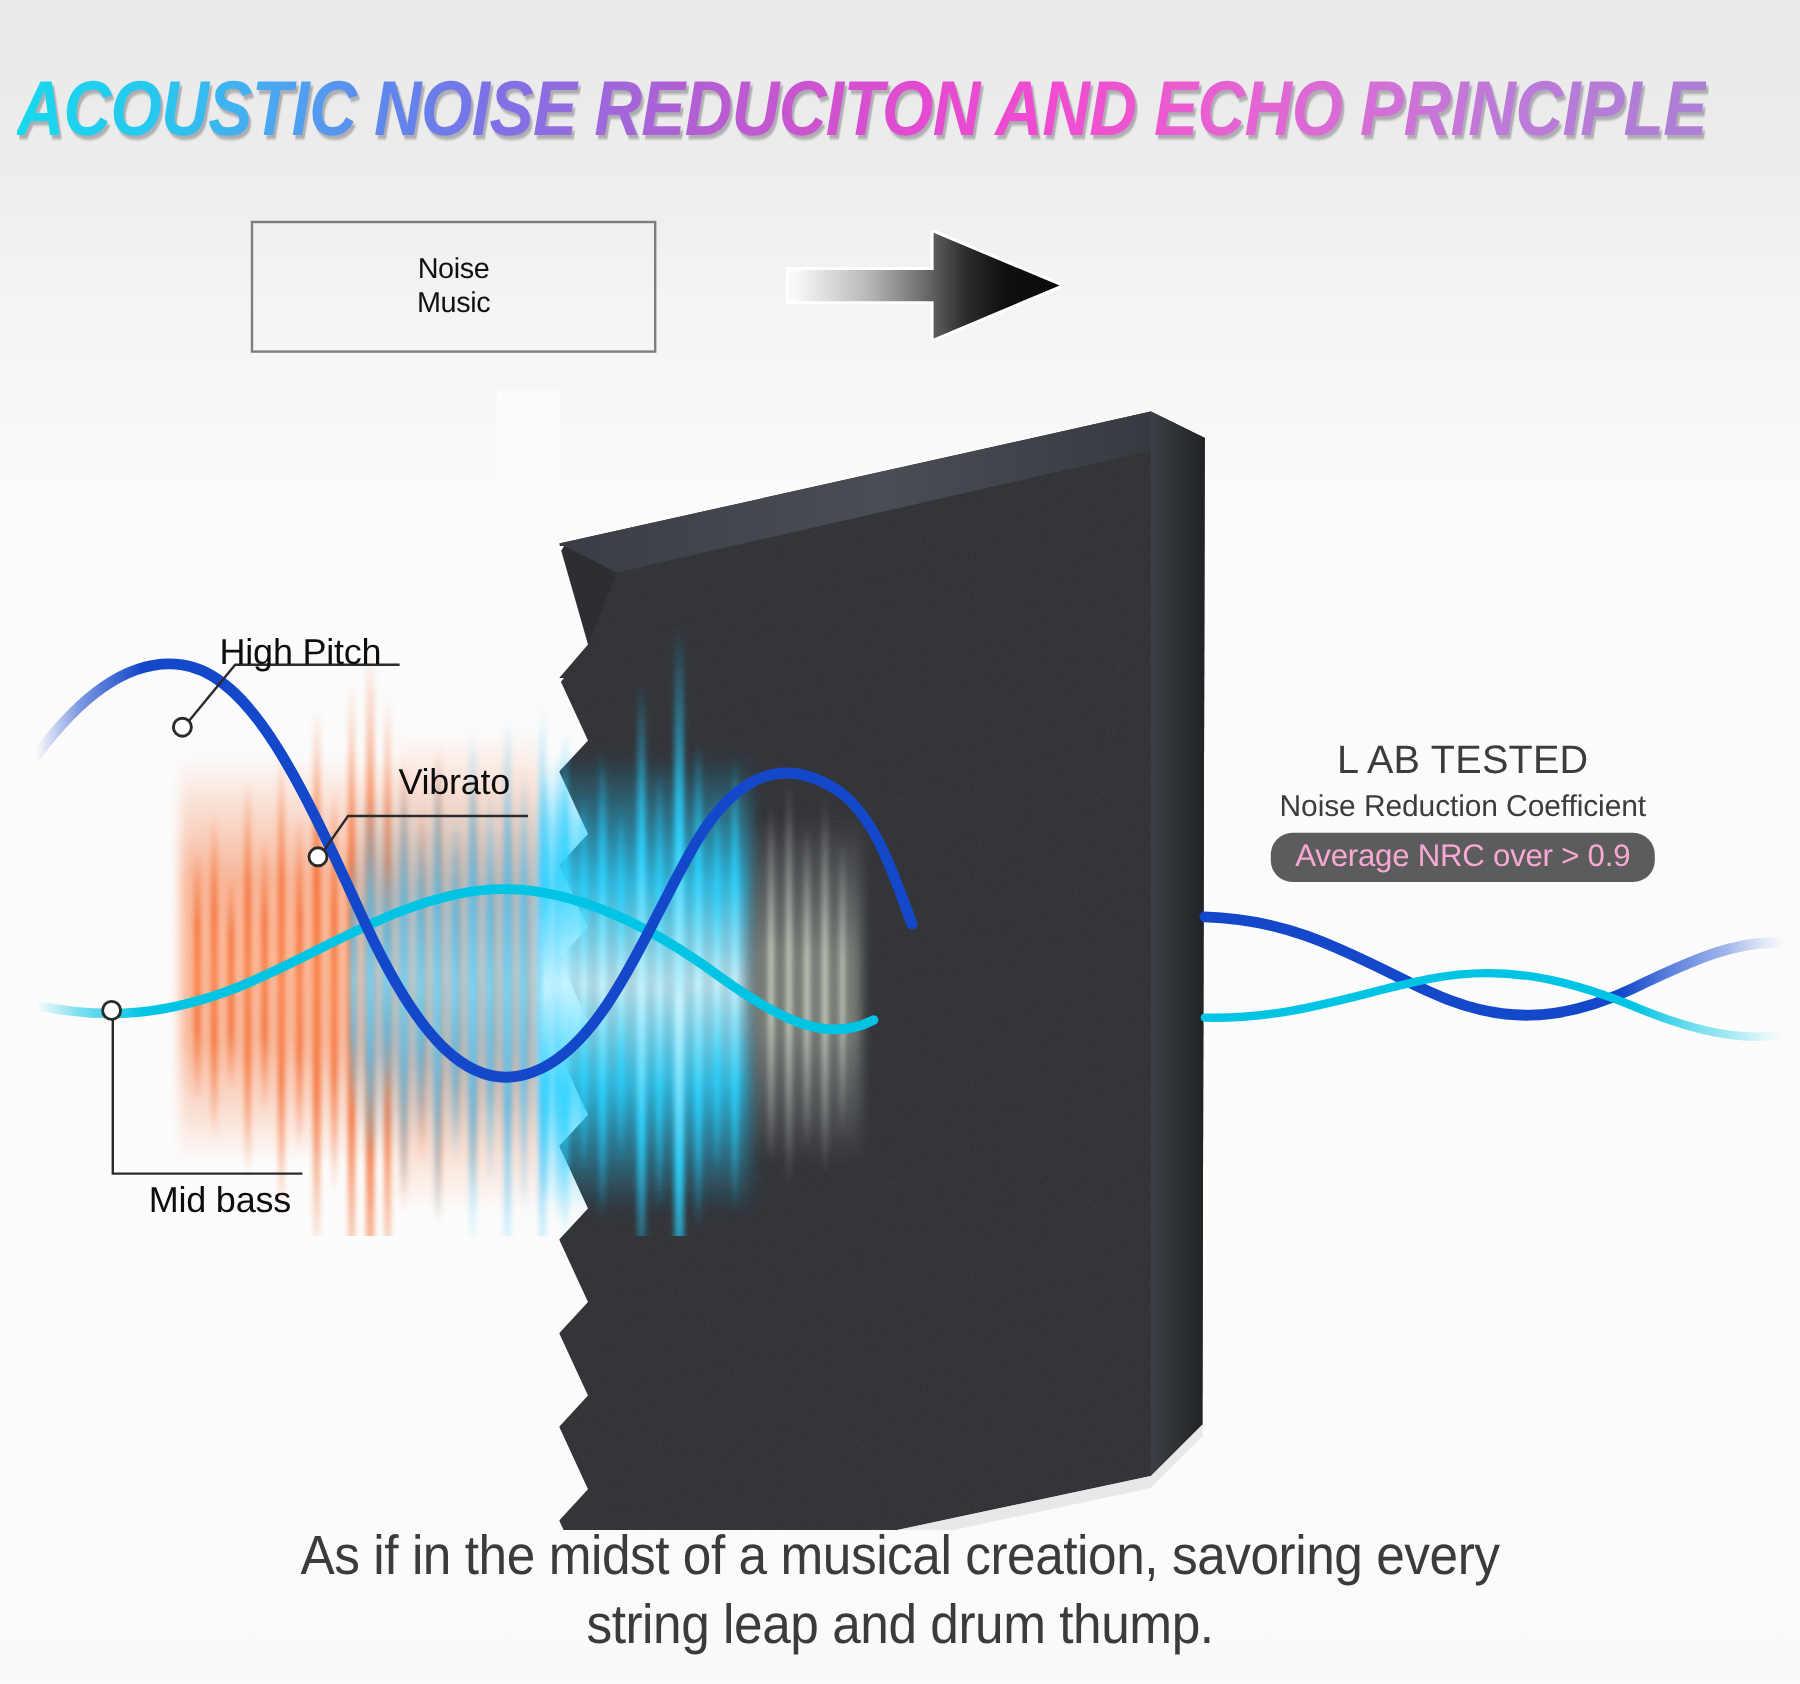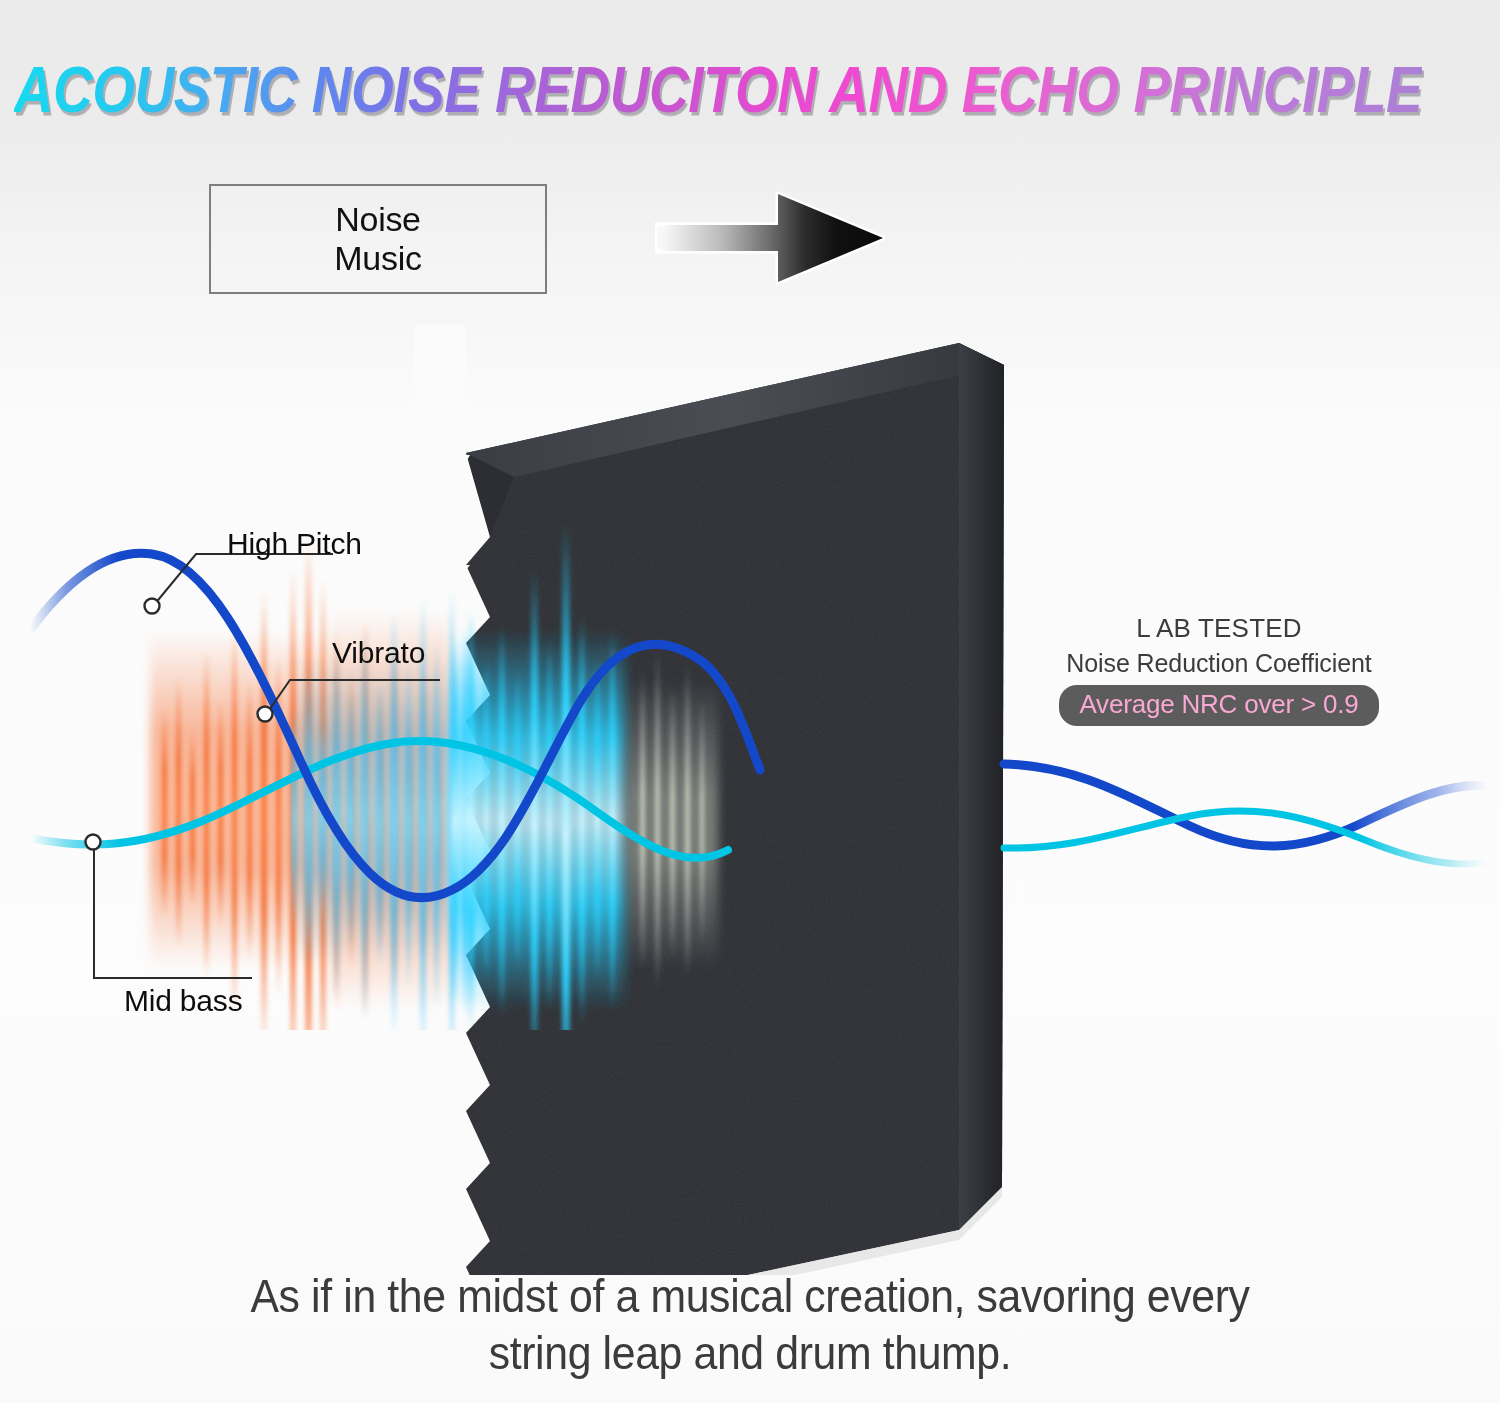--- a/index.html
+++ b/index.html
@@ -39,49 +39,49 @@
   
   .infobox{
     position:absolute;
     border:2px solid #7e7e82;
     background:rgba(255,255,255,0.05);
     display:flex;flex-direction:column;
     align-items:center;justify-content:center;
     line-height:1.16;
   }
   .infobox span{
-    font-size:34px;color:#111;letter-spacing:-0.3px;
+    font-size:24px;color:#111;letter-spacing:-0.3px;
   }
   #box-left{left:209px;top:184px;width:334px;height:106px;}
   #box-right{left:955px;top:184px;width:332px;height:106px;}
 
   
   #arrow{position:absolute;left:655px;top:186px;width:230px;height:104px;}
 
   
   #panel{position:absolute;left:414px;top:325px;width:620px;height:950px;}
 
   
   #waves{position:absolute;left:0;top:330px;width:1500px;height:700px;}
 
   
   .callout{
     position:absolute;font-size:30px;color:#0d0d0d;
     letter-spacing:-0.2px;white-space:nowrap;
   }
-  #lbl-high{left:183px;top:527px;margin-left:44px;}
+  #lbl-high{left:183px;top:527px;}
   #lbl-vib{left:332px;top:636px;}
   #lbl-mid{left:124px;top:952px;margin-top:32px;}
 
   
   #lab{
     position:absolute;left:1046px;top:612px;width:346px;
     text-align:center;
   }
-  #lab-line1{font-size:26px;color:#3c3c3c;letter-spacing:0.2px;line-height:1.28;}
+  #lab-line1{font-size:33px;color:#3c3c3c;letter-spacing:0.2px;line-height:1.28;}
   #lab-line2{font-size:25px;color:#3c3c3c;letter-spacing:-0.1px;line-height:1.28;margin-top:2px;}
   #nrc-pill{
     margin-top:6px;display:inline-block;
     background:#5c5c5c;color:#f9a8d4;
     border-radius:18px;
     padding:4px 20px 6px 20px;
     font-size:26px;letter-spacing:-0.2px;white-space:nowrap;
   }
 
   

